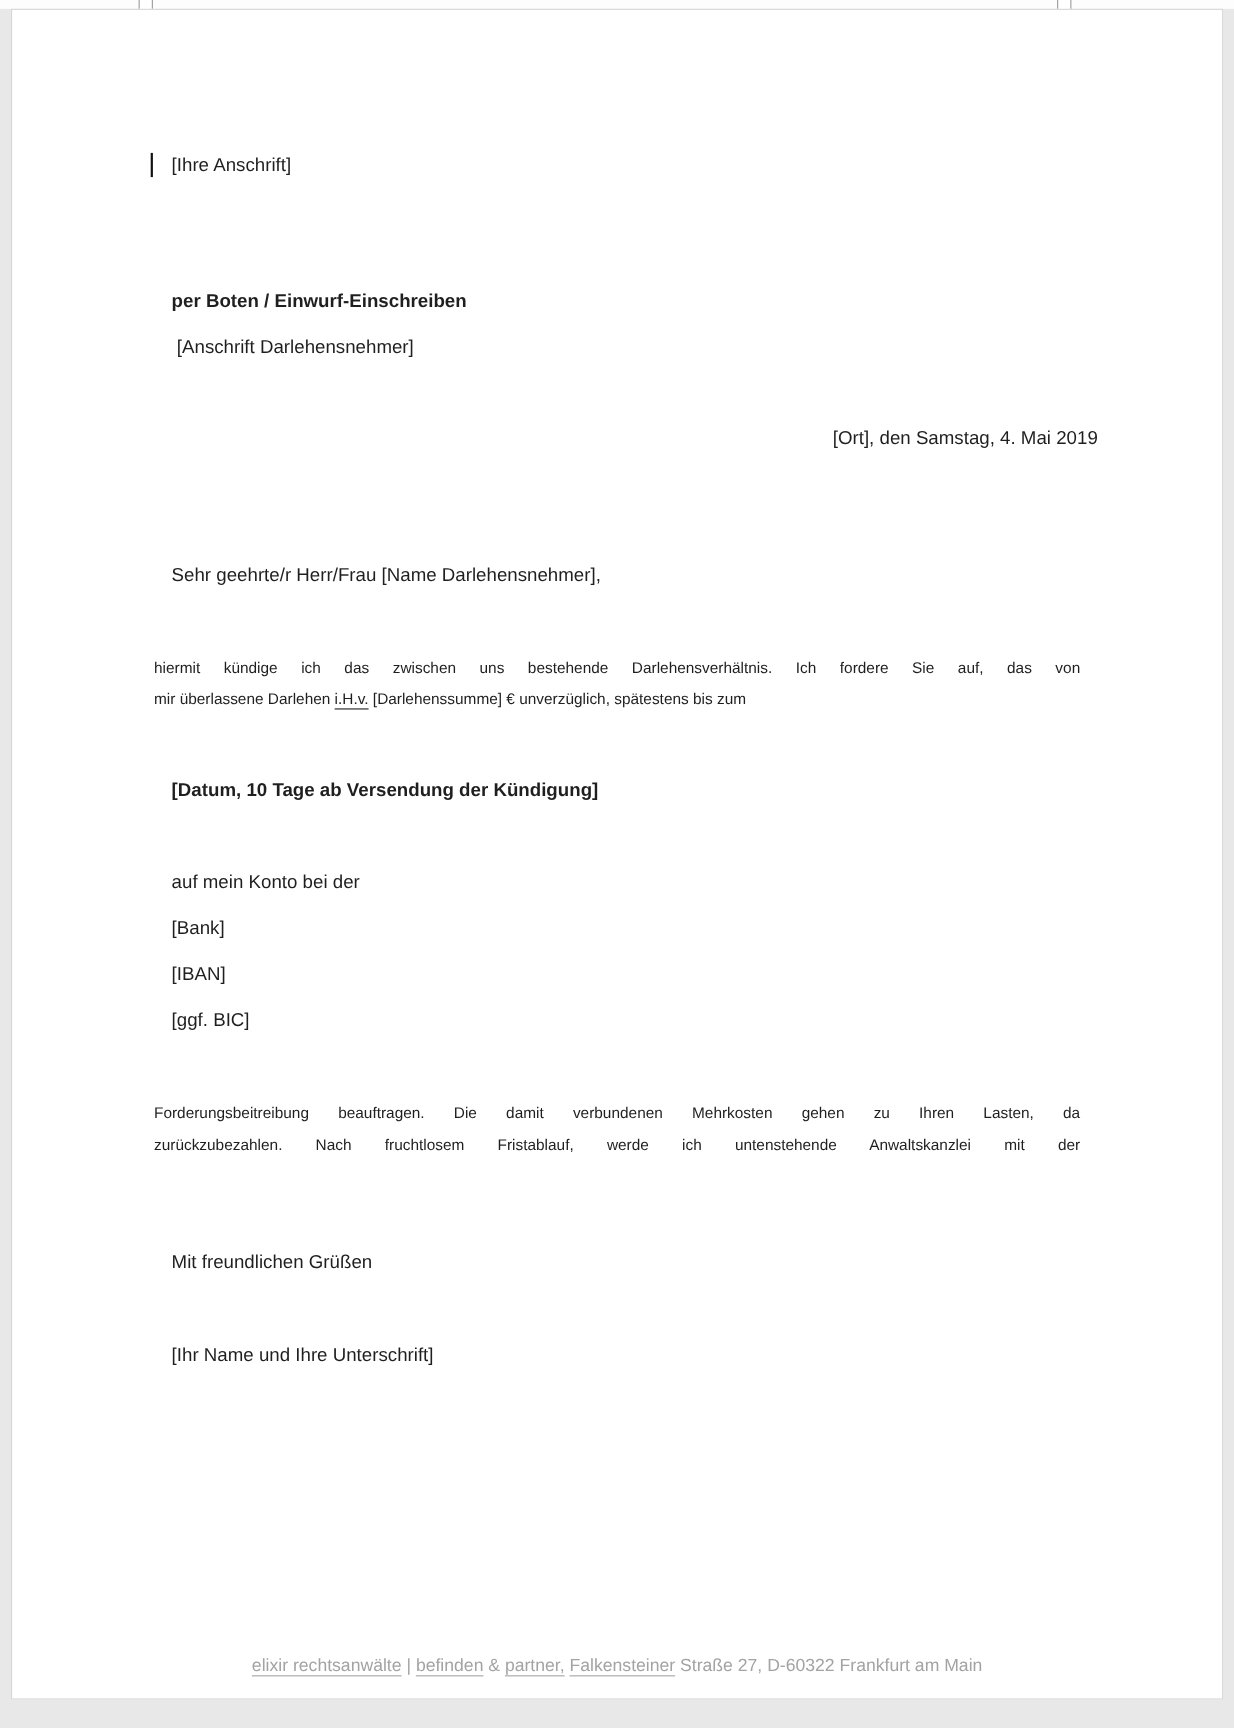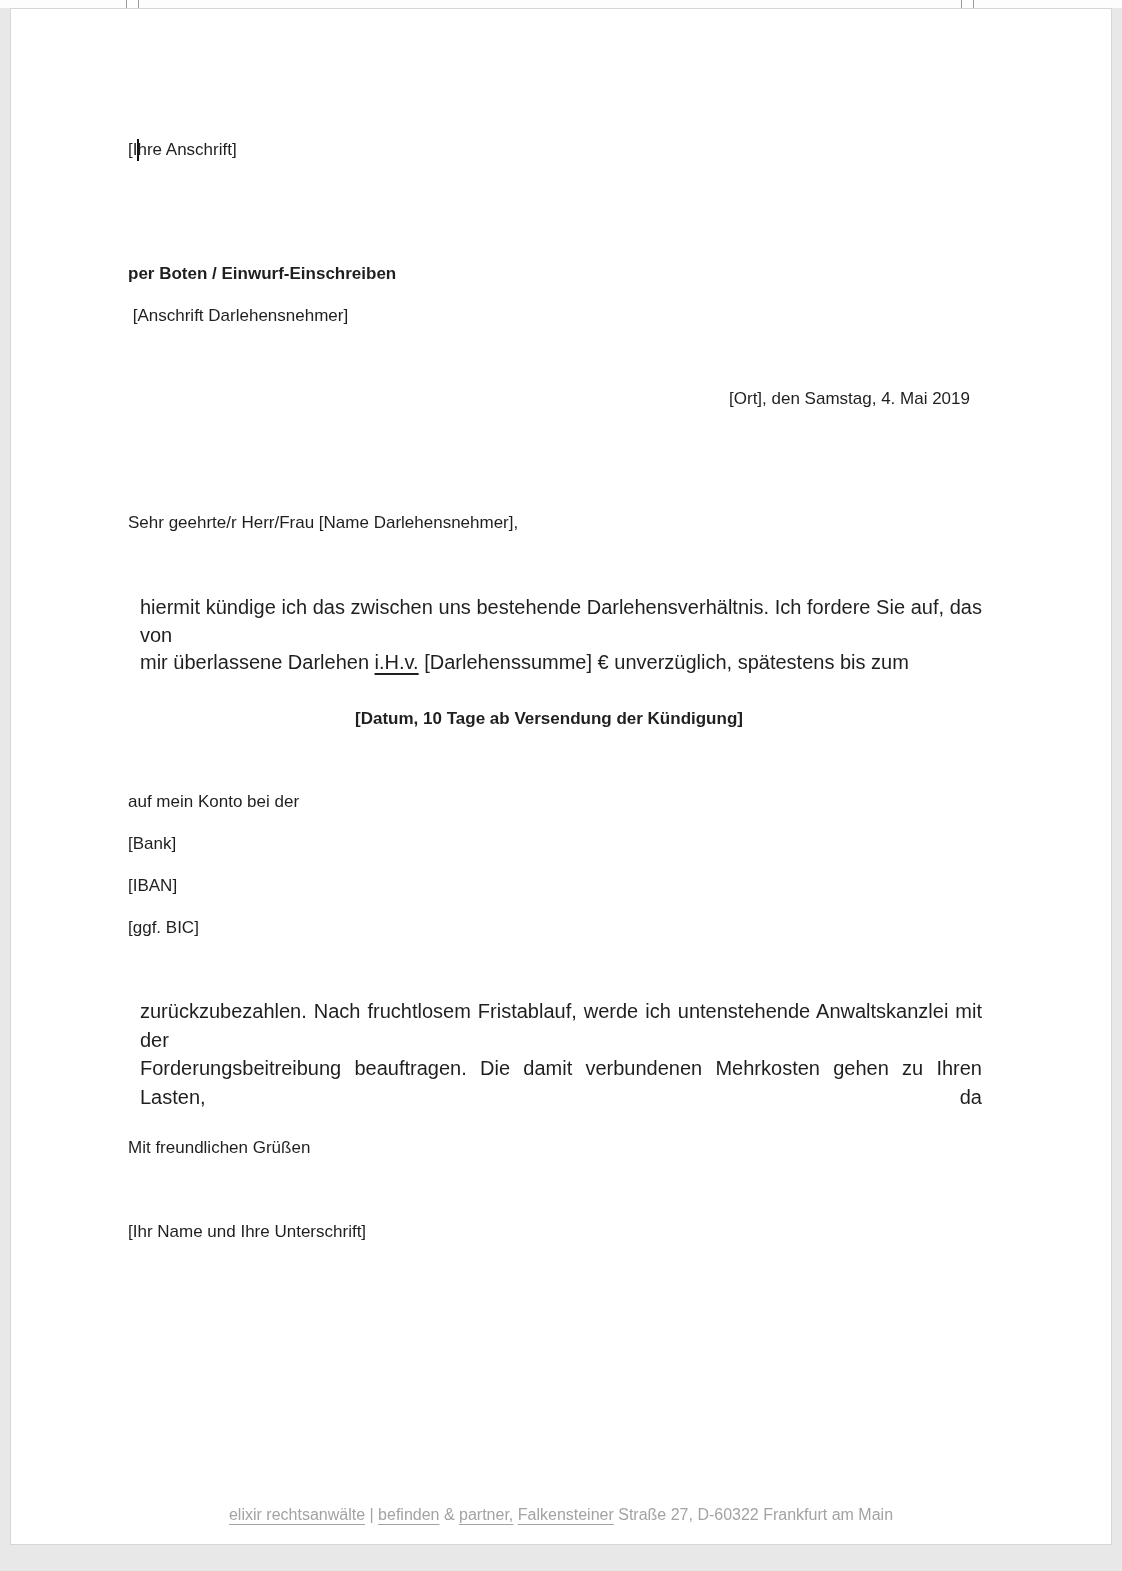--- a/index.html
+++ b/index.html
@@ -20,30 +20,30 @@
     background:#ffffff;border:1px solid #9a9a9a;border-top:none;
     box-sizing:border-box;
   }
   #paper{
     position:absolute;left:10px;top:8px;width:1102px;height:1537px;
     background:#ffffff;
     border:1px solid #d6d6d6;
     box-sizing:border-box;
   }
   .tline{
-    position:absolute;left:128px;width:842px;
+    position:absolute;left:156px;width:842px;
     font-size:17px;line-height:22px;
     white-space:pre-wrap;
   }
   .bold{font-weight:bold;}
   .right{text-align:right;}
-  .center{text-align:center;}
+  .center{text-align:left;}
   .para{
     position:absolute;left:140px;width:842px;
-    font-size:20px;line-height:27.5px;
+    font-size:14px;line-height:27.5px;
   }
   .para2{line-height:28.5px;}
   .jline{text-align:justify;text-align-last:justify;}
   .sq{
     text-decoration-line:underline;
     text-decoration-style:wavy;
     text-decoration-color:#cf3a2b;
     text-decoration-thickness:1px;
     text-underline-offset:4px;
     text-decoration-skip-ink:none;
@@ -91,22 +91,22 @@
 
 <div class="tline" style="top:791px;">auf mein Konto bei der</div>
 
 <div class="tline" style="top:833px;">[Bank]</div>
 
 <div class="tline" style="top:875px;">[IBAN]</div>
 
 <div class="tline" style="top:917px;">[ggf. BIC]</div>
 
 <div class="para para2" style="top:997px;">
+  <div class="jline">Forderungsbeitreibung beauftragen. Die damit verbundenen Mehrkosten gehen zu Ihren Lasten, da</div>
   <div class="jline">zurückzubezahlen. Nach fruchtlosem Fristablauf, werde ich untenstehende Anwaltskanzlei mit der</div>
-  <div class="jline">Forderungsbeitreibung beauftragen. Die damit verbundenen Mehrkosten gehen zu Ihren Lasten, da</div>
 </div>
 
 <div class="tline" style="top:1137px;">Mit freundlichen Grüßen</div>
 
 <div class="tline" style="top:1221px;">[Ihr Name und Ihre Unterschrift]</div>
 
 <div id="footer">
   <div><span class="sq">elixir rechtsanwälte</span><span> | </span><span class="sq">befinden</span><span> &amp; </span><span class="sq">partner,</span><span> </span><span class="sq">Falkensteiner</span><span> Straße 27, D-60322 Frankfurt am Main</span></div>
   
 </div>

